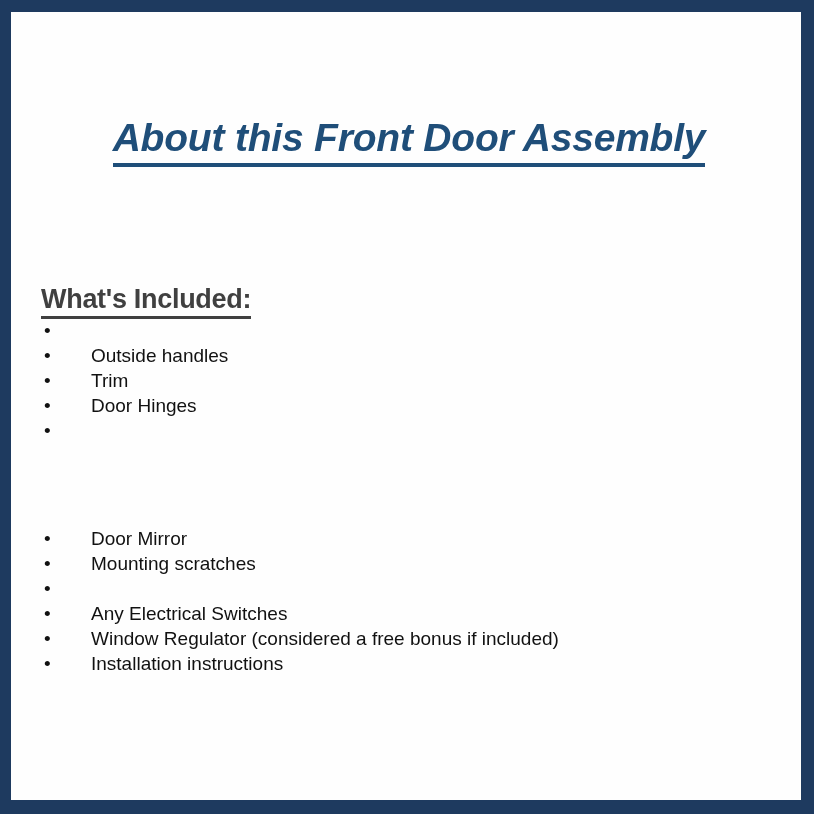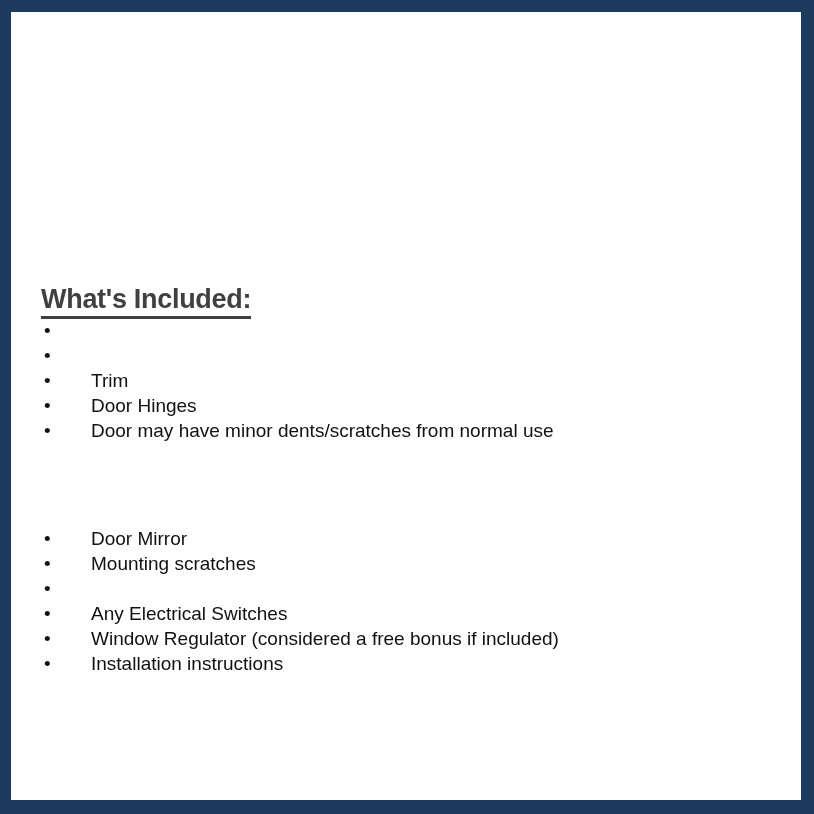--- a/index.html
+++ b/index.html
@@ -114,43 +114,46 @@
   .bullet-item .bullet-text {
     display: inline;
   }
 </style>
 </head>
 <body>
 
 <div id="infographic">
   <div class="canvas">
 
+    <div id="doc-title">
+      <span class="ul-text">About this Front Door Assembly</span>
+    </div>
 
     <div id="heading-included" class="section-heading">
       <span class="ul-text">What's Included:</span>
     </div>
 
     <ul id="list-included" class="bullet-list">
       <li class="bullet-item">
         <span class="bullet-dot">•</span>
       </li>
       <li class="bullet-item">
         <span class="bullet-dot">•</span>
+        <span class="bullet-text">Outside handles</span>
       </li>
       <li class="bullet-item">
         <span class="bullet-dot">•</span>
         <span class="bullet-text">Trim</span>
       </li>
       <li class="bullet-item">
         <span class="bullet-dot">•</span>
         <span class="bullet-text">Door Hinges</span>
       </li>
       <li class="bullet-item">
         <span class="bullet-dot">•</span>
-        <span class="bullet-text">Door may have minor dents/scratches from normal use</span>
       </li>
     </ul>
 
 
     <ul id="list-not-included" class="bullet-list">
       <li class="bullet-item">
         <span class="bullet-dot">•</span>
         <span class="bullet-text">Door Mirror</span>
       </li>
       <li class="bullet-item">

